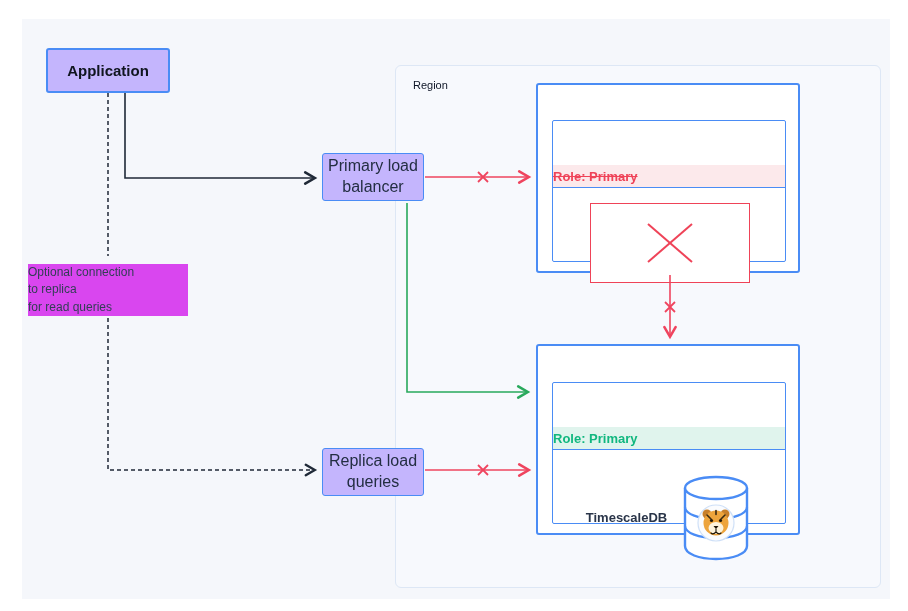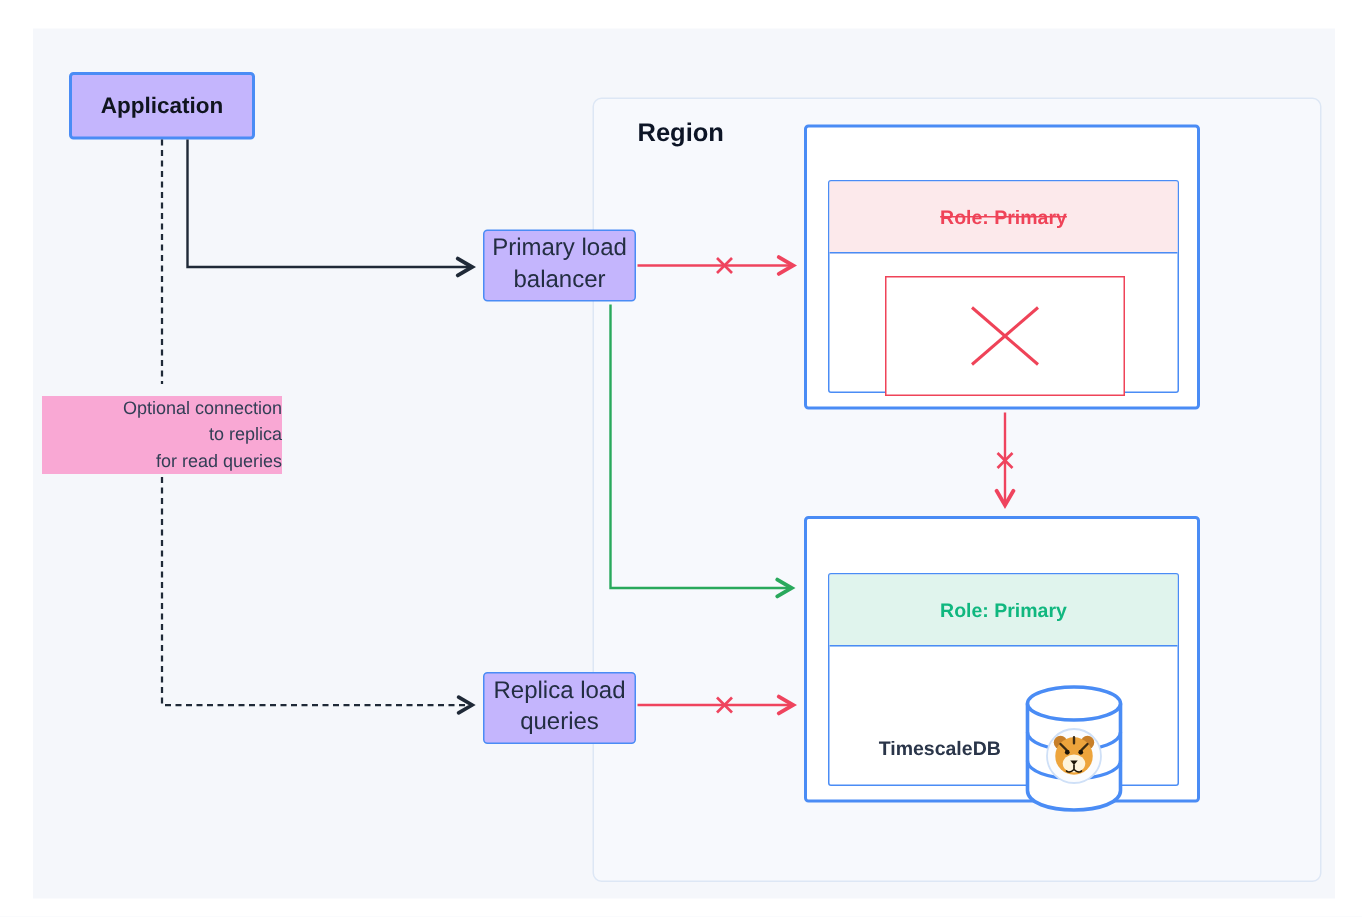--- a/index.html
+++ b/index.html
@@ -16,21 +16,21 @@
     background: #f5f7fb;
   }
   .region {
     position: absolute; left: 373px; top: 46px; width: 486px; height: 523px;
     background: #f7f9fd;
     border: 1px solid #dde7f5;
     border-radius: 6px;
   }
   .region-title {
     position: absolute; left: 17px; top: 13px;
-    font-size: 17px; font-weight: 700; color: #0d1526; margin-left: 12px;
+    font-size: 11px; font-weight: 400; color: #0d1526;
   }
   .box {
     position: absolute; background: #c4b5fd;
     border: 2px solid #4a8cf5; border-radius: 3px;
     display: flex; align-items: center; justify-content: center;
     text-align: center;
   }
   .app-box {
     left: 46px; top: 48px; width: 124px; height: 45px;
     font-size: 15px; font-weight: 700; color: #10151f;
@@ -52,42 +52,42 @@
   .node-title {
     position: absolute; left: 0; right: 0; top: 9px;
     text-align: center; font-size: 13px; font-weight: 700; color: #0b1220;
   }
   .node-inner {
     position: absolute; left: 14px; top: 35px; width: 234px; height: 142px;
     border: 1.5px solid #4a8cf5; border-radius: 2px; background: #ffffff;
   }
   .node-b .node-inner { top: 36px; }
   .role-strip {
-    height: 48px; display: flex; align-items: center; justify-content: center;
+    height: 23px; display: flex; align-items: center; 
     border-bottom: 1.5px solid #4a8cf5;
-    font-size: 13px; font-weight: 700;
+    font-size: 13px; font-weight: 700; margin-top: 44px;
   }
   .role-failed { background: #fce9eb; color: #ef4358; text-decoration: line-through; }
   .role-active { background: #e0f4ed; color: #10b77f; }
   .inner-body { position: relative; height: 135px; text-align: center; }
   .failed-rect {
     position: absolute; left: 37px; top: 15px; width: 160px; height: 80px;
     border: 1.5px solid #ef4358; background: #ffffff;
     display: flex; align-items: center; justify-content: center;
   }
   .db-row {
     height: 100%; display: flex; align-items: center; justify-content: center;
     gap: 13px;
   }
   .db-label { font-size: 13px; font-weight: 600; color: #2a3549; }
   .note {
     position: absolute; left: 28px; top: 264px; width: 160px;
-    text-align: right; font-size: 12px; line-height: 1.45; color: #323e55;
+    text-align: left; font-size: 12px; line-height: 1.45; color: #323e55;
     white-space: pre-line;
-    background: #f9a8d4;
+    background: #d946ef;
   }
   svg.connectors { position: absolute; left: 0; top: 0; pointer-events: none; }
 </style>
 </head>
 <body>
 
 <div class="page">
   <div class="canvas">
 
     <div class="region">

